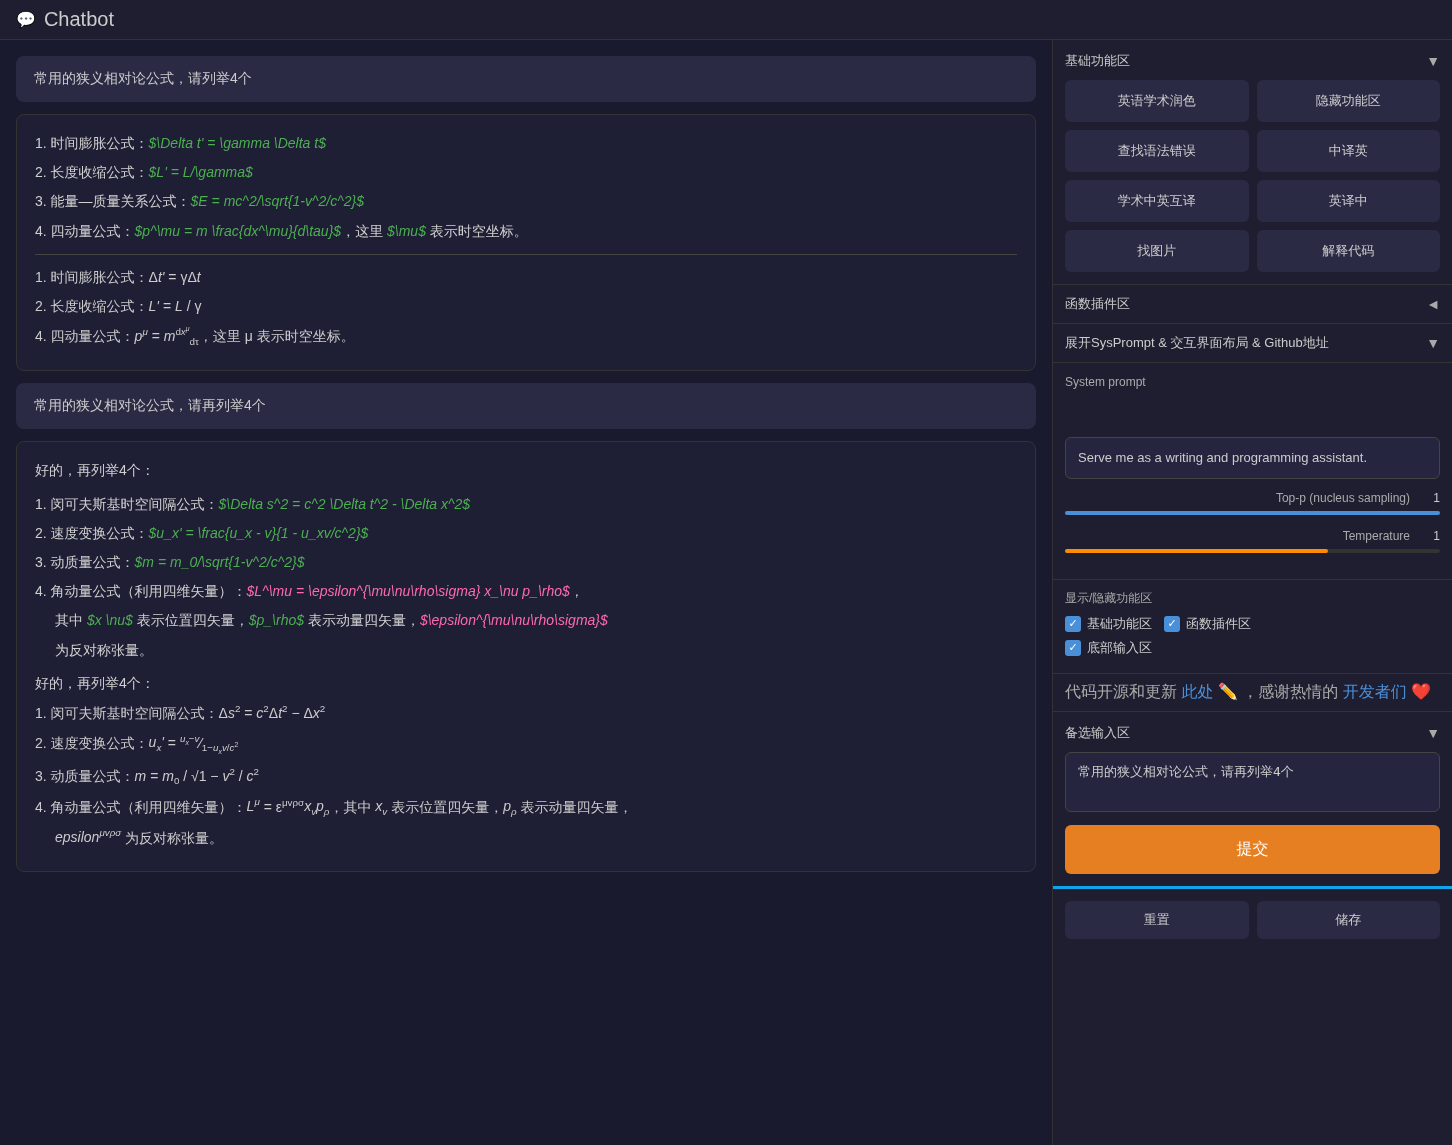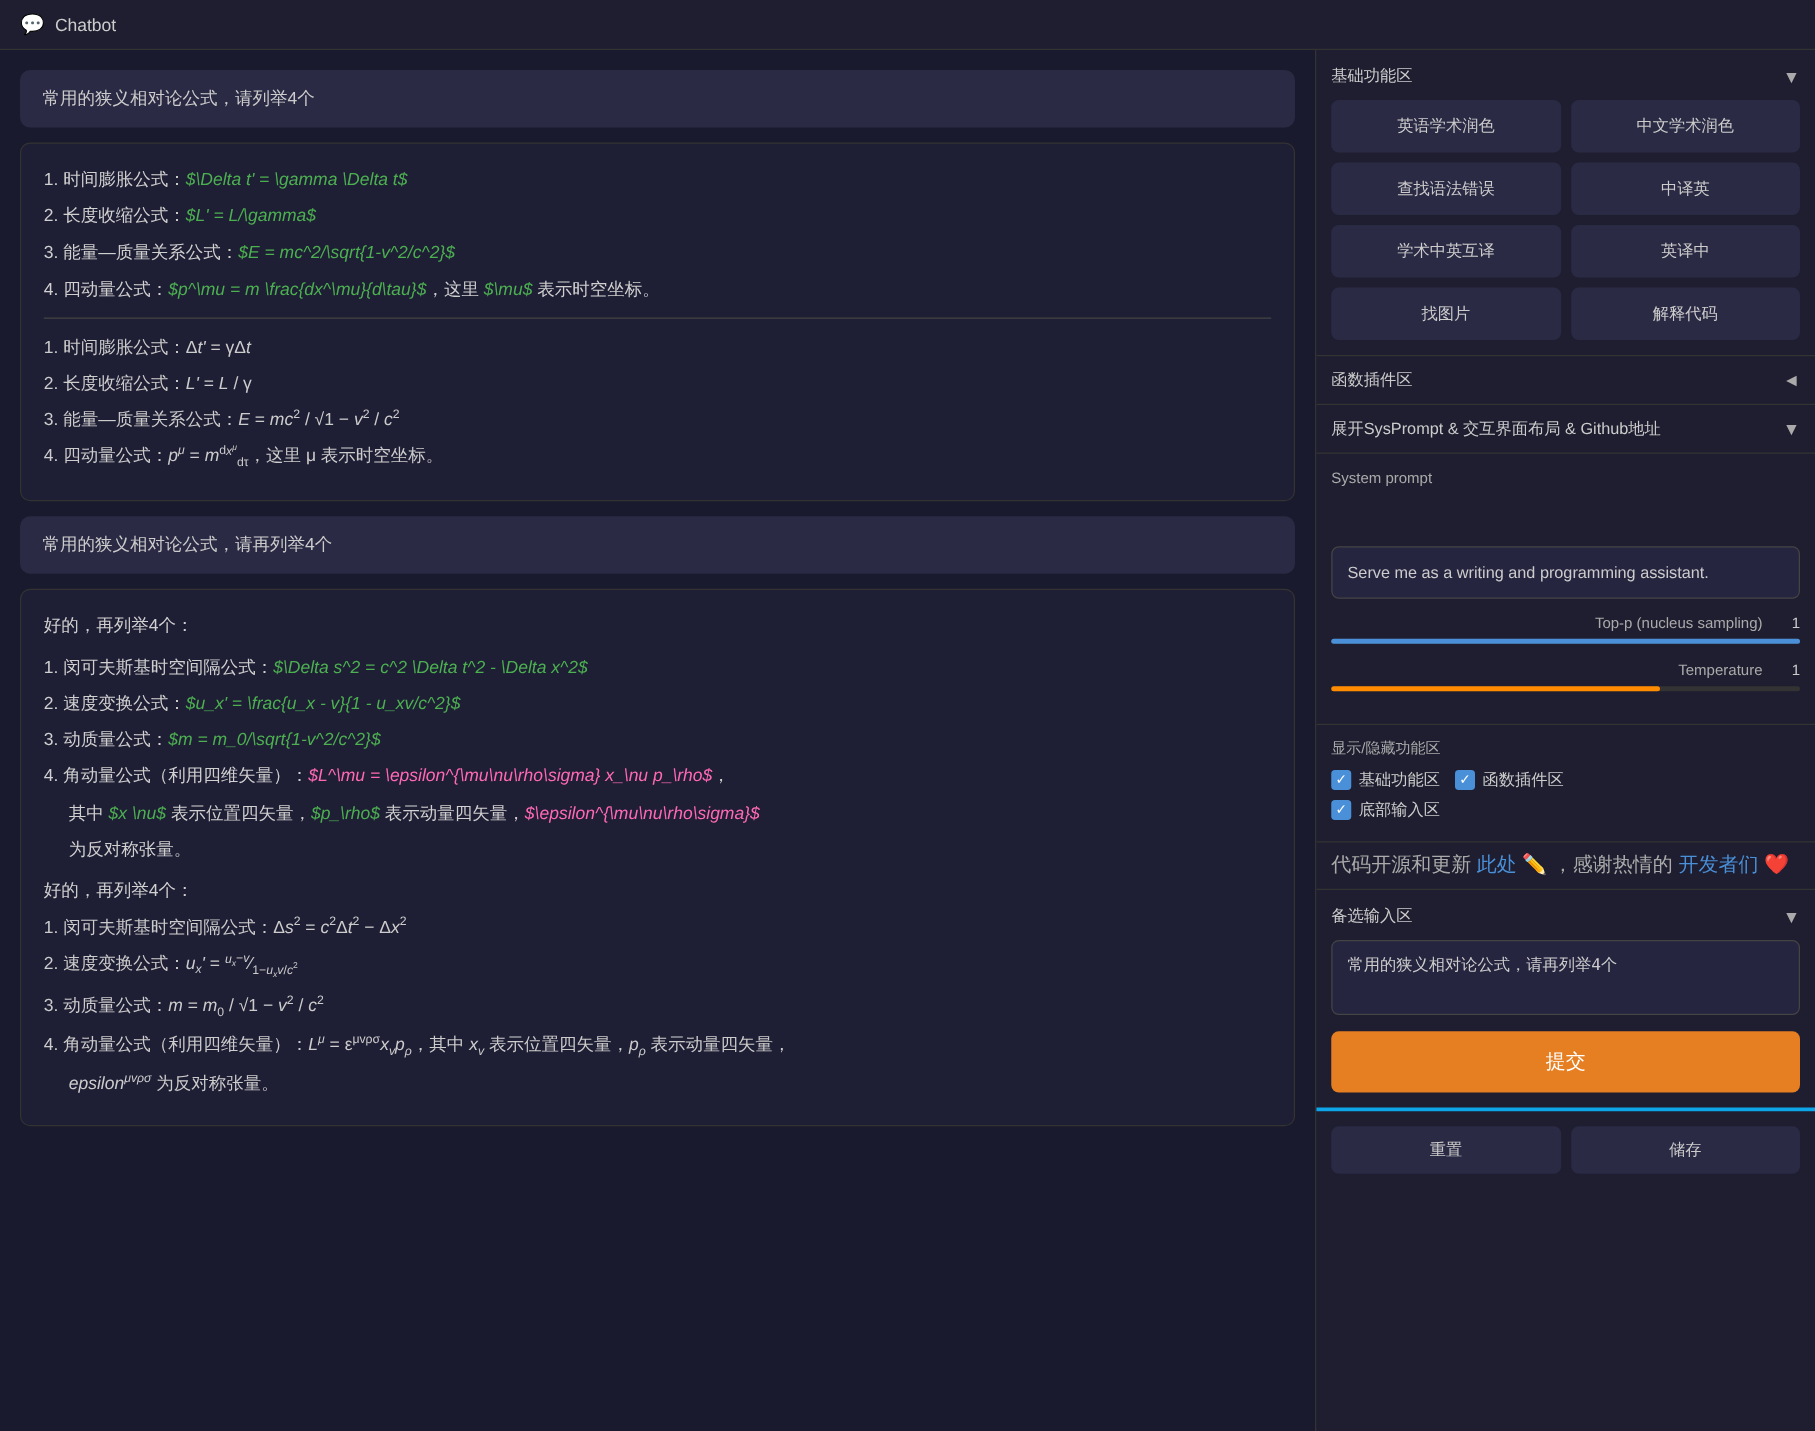--- a/index.html
+++ b/index.html
@@ -22,21 +22,21 @@
       gap: 8px;
       border-bottom: 1px solid #333;
       height: 40px;
     }
     .top-bar-icon {
       color: #aaa;
       font-size: 16px;
     }
     .top-bar-title {
       color: #ccc;
-      font-size: 14px;
+      font-size: 20px;
     }
     .main-layout {
       display: flex;
       flex: 1;
       overflow: hidden;
     }
     
     .chat-area {
       flex: 1;
       display: flex;
@@ -318,21 +318,20 @@
     </div>
 
     <div class="assistant-bubble">
       <div class="formula-line">1. 时间膨胀公式：<span class="green-formula">$\Delta t' = \gamma \Delta t$</span></div>
       <div class="formula-line">2. 长度收缩公式：<span class="green-formula">$L' = L/\gamma$</span></div>
       <div class="formula-line">3. 能量—质量关系公式：<span class="green-formula">$E = mc^2/\sqrt{1-v^2/c^2}$</span></div>
       <div class="formula-line">4. 四动量公式：<span class="green-formula">$p^\mu = m \frac{dx^\mu}{d\tau}$</span>，这里 <span class="green-formula">$\mu$</span> 表示时空坐标。</div>
       <hr class="divider-line">
       <div class="formula-block rendered-math">1. 时间膨胀公式：Δ<em>t'</em> = γΔ<em>t</em></div>
       <div class="formula-block rendered-math">2. 长度收缩公式：<em>L'</em> = <em>L</em> / γ</div>
-      <div class="formula-block rendered-math">3. 能量—质量关系公式：<em>E</em> = <em>mc</em><sup>2</sup> / √1 − <em>v</em><sup>2</sup> / <em>c</em><sup>2</sup></div>
       <div class="formula-block rendered-math">4. 四动量公式：<em>p<sup>μ</sup></em> = <em>m</em><sup>d<em>x<sup>μ</sup></em></sup><sub>dτ</sub>，这里 μ 表示时空坐标。</div>
     </div>
 
     <div class="user-bubble">
       <span>常用的狭义相对论公式，请再列举4个</span>
     </div>
 
     <div class="assistant-bubble">
       <div style="margin-bottom:8px">好的，再列举4个：</div>
       <div class="formula-line">1. 闵可夫斯基时空间隔公式：<span class="green-formula">$\Delta s^2 = c^2 \Delta t^2 - \Delta x^2$</span></div>
@@ -353,21 +352,21 @@
 
   <div class="sidebar">
 
     <div class="sidebar-section">
       <div class="sidebar-section-header">
         <span>基础功能区</span>
         <span class="section-arrow">▼</span>
       </div>
       <div class="btn-grid">
         <button class="func-btn">英语学术润色</button>
-        <button class="func-btn">中文学术润色</button>
+        <button class="func-btn">隐藏功能区</button>
         <button class="func-btn">查找语法错误</button>
         <button class="func-btn">中译英</button>
         <button class="func-btn">学术中英互译</button>
         <button class="func-btn">英译中</button>
         <button class="func-btn">找图片</button>
         <button class="func-btn">解释代码</button>
       </div>
     </div>
 
     <div class="functions-section">

